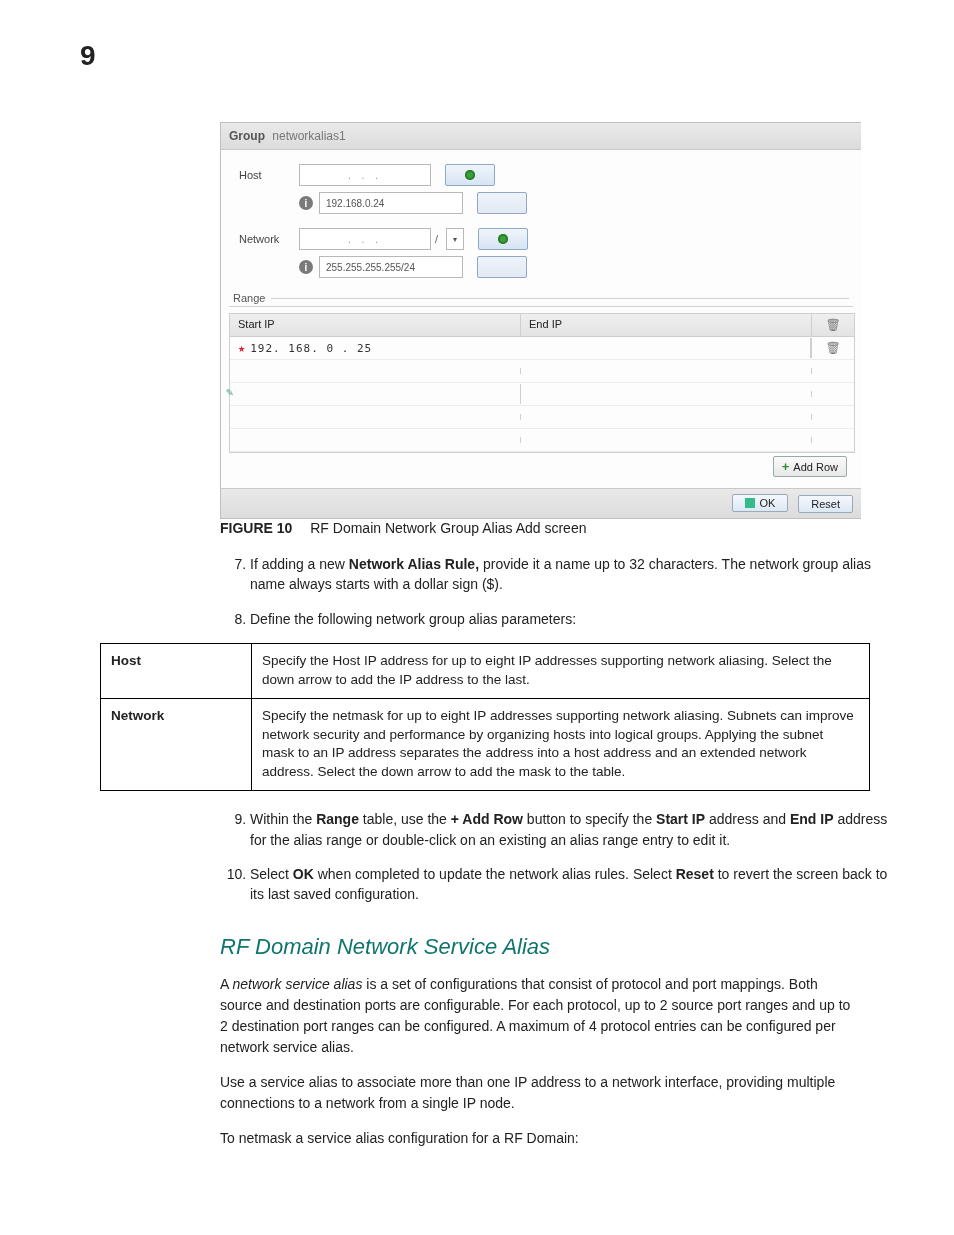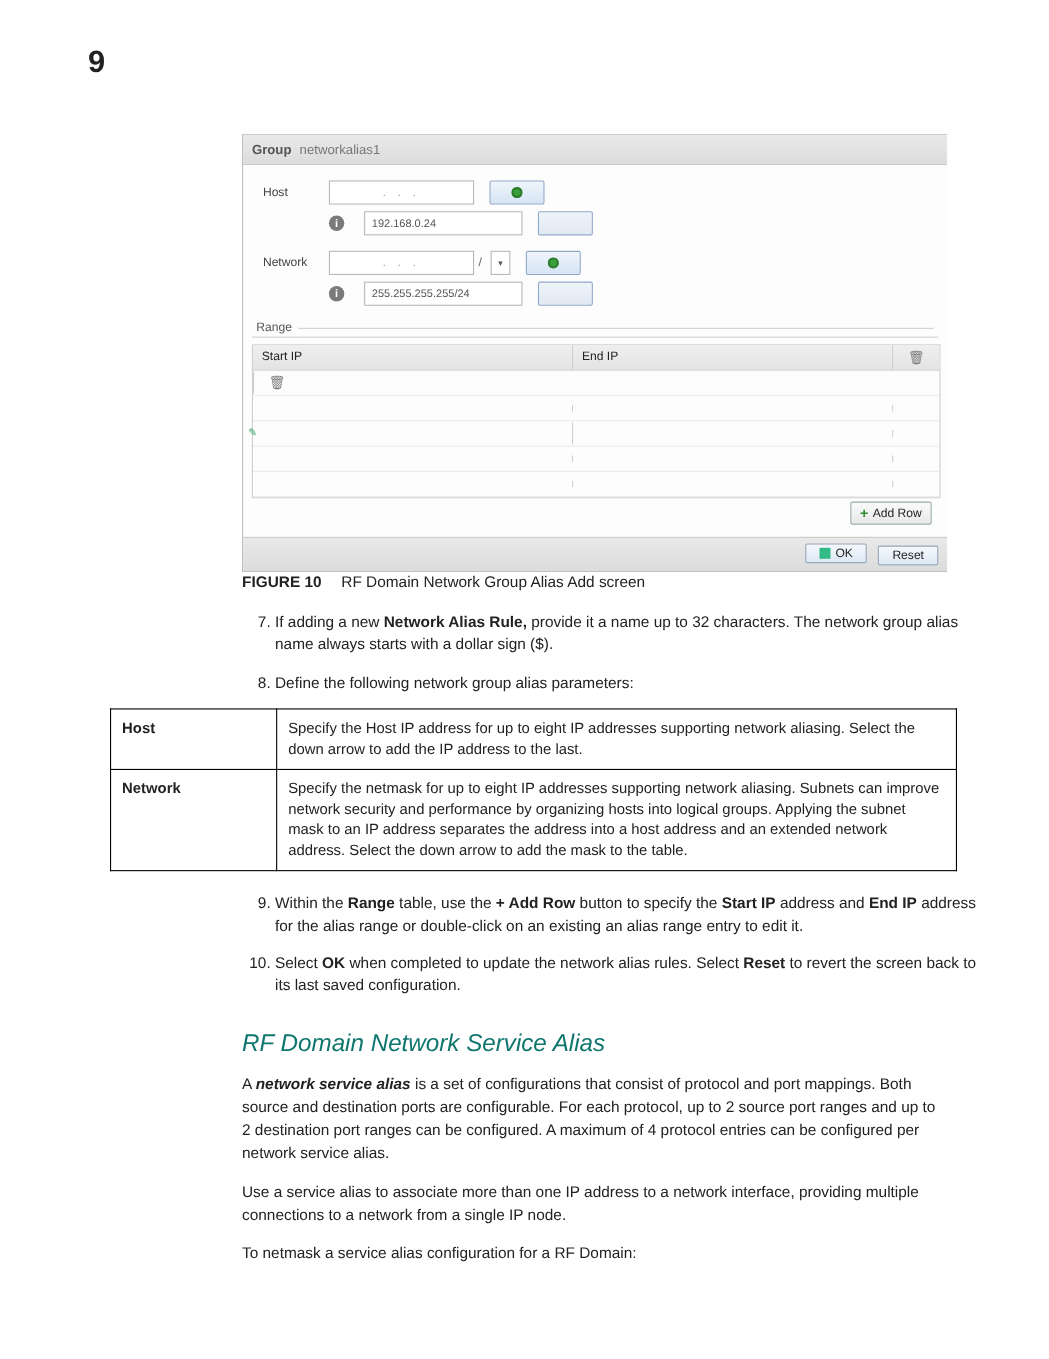--- a/index.html
+++ b/index.html
@@ -57,21 +57,21 @@
     box-shadow: inset 0 0 0 2px #2e7d2e;
   }
   .small-btn.ghost { background:linear-gradient(#eef3f9,#e1e9f3); color:#9ab; font-size:9px;}
   .info-icon {
     width:14px; height:14px; border-radius:50%; background:#7a7a7a; color:#fff;
     font-size:10px; font-weight:bold; display:inline-flex; align-items:center;
     justify-content:center; margin-right:6px;
   }
   .val-box {
     border:1px solid #b8b8b8; background:#fff; height:20px; width:130px;
-    font-size:10px; color:#555; padding:0 6px; display:flex; align-items:center;margin-left:12px;
+    font-size:10px; color:#555; padding:0 6px; display:flex; align-items:center;
   }
   .sub-row { margin-left:60px; display:flex; align-items:center; margin-bottom:14px; }
 
   .range-fieldset {
     margin: 4px 8px 8px 8px;
   }
   .range-legend {
     font-size:11px; color:#555; padding:0 4px 2px 4px; border-bottom:1px solid #d0d0d0;
     display:flex; align-items:center;
   }
@@ -124,21 +124,21 @@
   }
   table.def-table td {
     border:1px solid #000; padding:8px 10px; vertical-align:top; line-height:1.4;
   }
   table.def-table td:first-child { width:130px; font-weight:bold;}
   h2.section {
     font-style:italic; font-weight:normal; font-family:"Trebuchet MS",Arial,sans-serif; font-size:22px;
     margin:30px 0 14px 140px; color:#0f766e;
   }
   .body-p { margin:0 0 14px 140px; line-height:1.5; max-width:640px;}
-  .body-p .ital { font-style:italic;font-weight:bold; }
+  .body-p .ital { font-style:italic; }
 </style>
 </head>
 <body>
 
 <div class="page-number">9</div>
 
 <div class="screenshot-panel">
   <div class="name-bar">
     <span class="lbl">Group</span>
     <span class="val">networkalias1</span>
@@ -176,20 +176,21 @@
       <span>Range</span>
       <span class="line"></span>
     </div>
     <div class="range-table">
       <div class="hdr">
         <div class="c-start">Start IP</div>
         <div class="c-end">End IP</div>
         <div class="c-del"><span class="trash">🗑</span></div>
       </div>
       <div class="row">
+        <div class="c-start"><span class="star">★</span><span>192. 168.  0  . 25</span></div>
         <div class="c-del"><span class="trash">🗑</span></div>
       </div>
       <div class="row">
           <div class="c-start"></div>
           <div class="c-end"></div>
           <div class="c-del"></div>
         </div>
       <div class="row">
         <div class="c-start" style="position:relative;"><span class="pencil">✎</span></div>
           <div class="c-end"></div>

